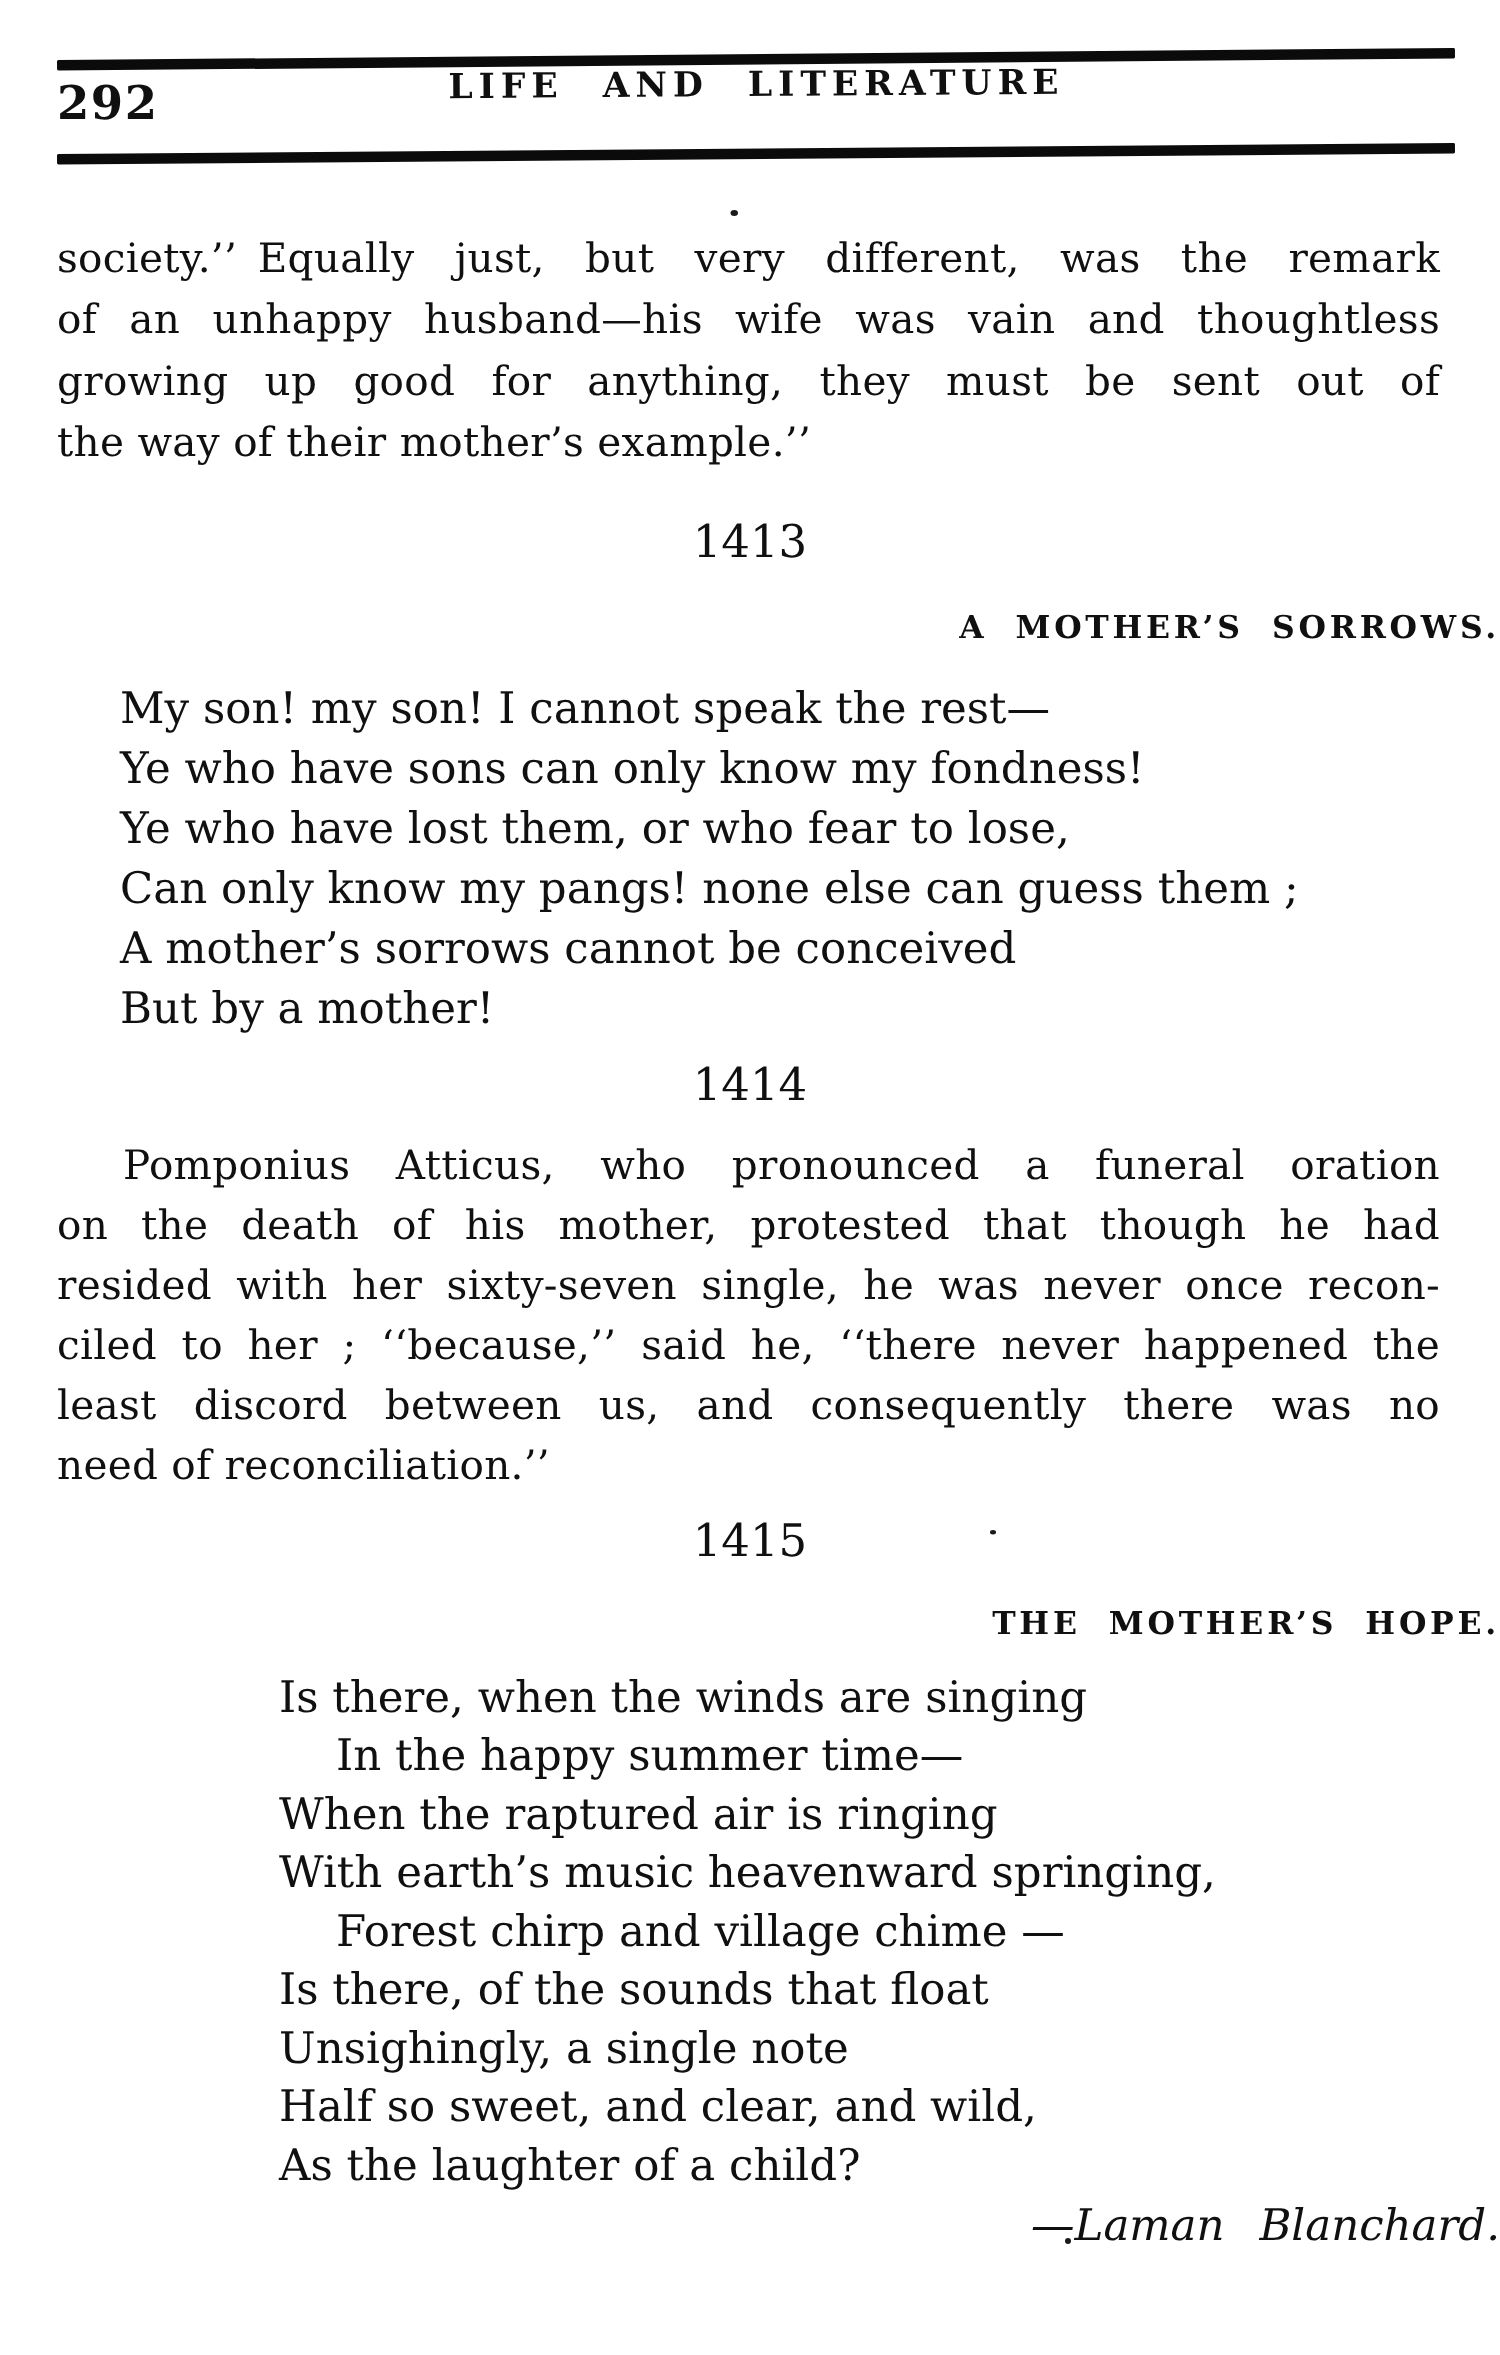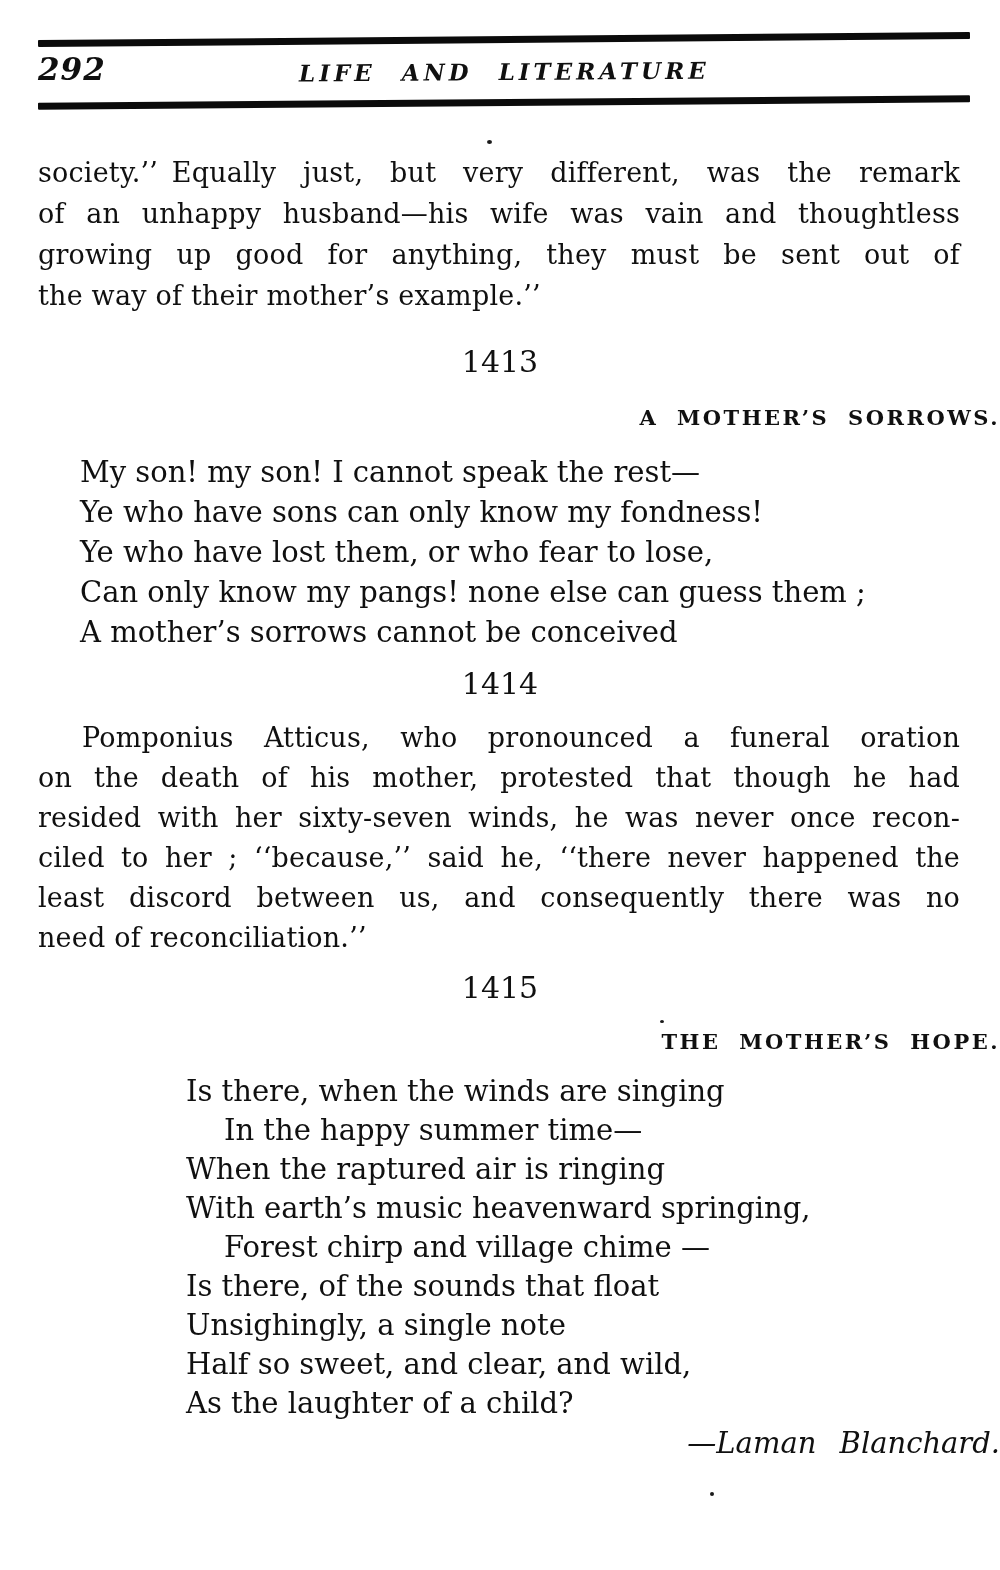--- a/index.html
+++ b/index.html
@@ -19,23 +19,22 @@
     height: 7px;
     background: #0b0b0b;
     border-radius: 1px;
   }
   .rule-top { transform: rotate(-0.5deg); }
   .rule-bottom { transform: rotate(-0.45deg); }
   .head-row {
     position: relative;
     height: 56px;
     display: flex;
-    align-items: center;
+    align-items: flex-start;
     justify-content: center;
-    font-style: italic;
   }
   .folio {
     position: absolute;
     left: 0;
     top: 8px;
     font-size: 31px;
     font-weight: 700;
     letter-spacing: 1px;
   }
   .running-title {
@@ -125,28 +124,29 @@
 
   <div class="entry-number num-1413">1413</div>
   <h2 class="entry-title">A MOTHER’S SORROWS.</h2>
 
   <section class="poem poem-1413">
     <div class="poem-line">My son! my son! I cannot speak the rest—</div>
     <div class="poem-line">Ye who have sons can only know my fondness!</div>
     <div class="poem-line">Ye who have lost them, or who fear to lose,</div>
     <div class="poem-line">Can only know my pangs! none else can guess them ;</div>
     <div class="poem-line">A mother’s sorrows cannot be conceived</div>
+    <div class="poem-line">But by a mother!</div>
   </section>
 
   <div class="entry-number num-1414">1414</div>
 
   <section class="prose prose-1414">
     <div class="prose-line just first-indent">Pomponius Atticus, who pronounced a funeral oration</div>
     <div class="prose-line just">on the death of his mother, protested that though he had</div>
-    <div class="prose-line just">resided with her sixty-seven winds, he was never once recon-</div>
+    <div class="prose-line just">resided with her sixty-seven single, he was never once recon-</div>
     <div class="prose-line just">ciled to her ; ‘‘because,’’ said he, ‘‘there never happened the</div>
     <div class="prose-line just">least discord between us, and consequently there was no</div>
     <div class="prose-line last">need of reconciliation.’’</div>
   </section>
 
   <div class="entry-number num-1415">1415</div>
   <h2 class="entry-title title-1415">THE MOTHER’S HOPE.</h2>
 
   <section class="poem poem-1415">
     <div class="poem-line">Is there, when the winds are singing</div>

